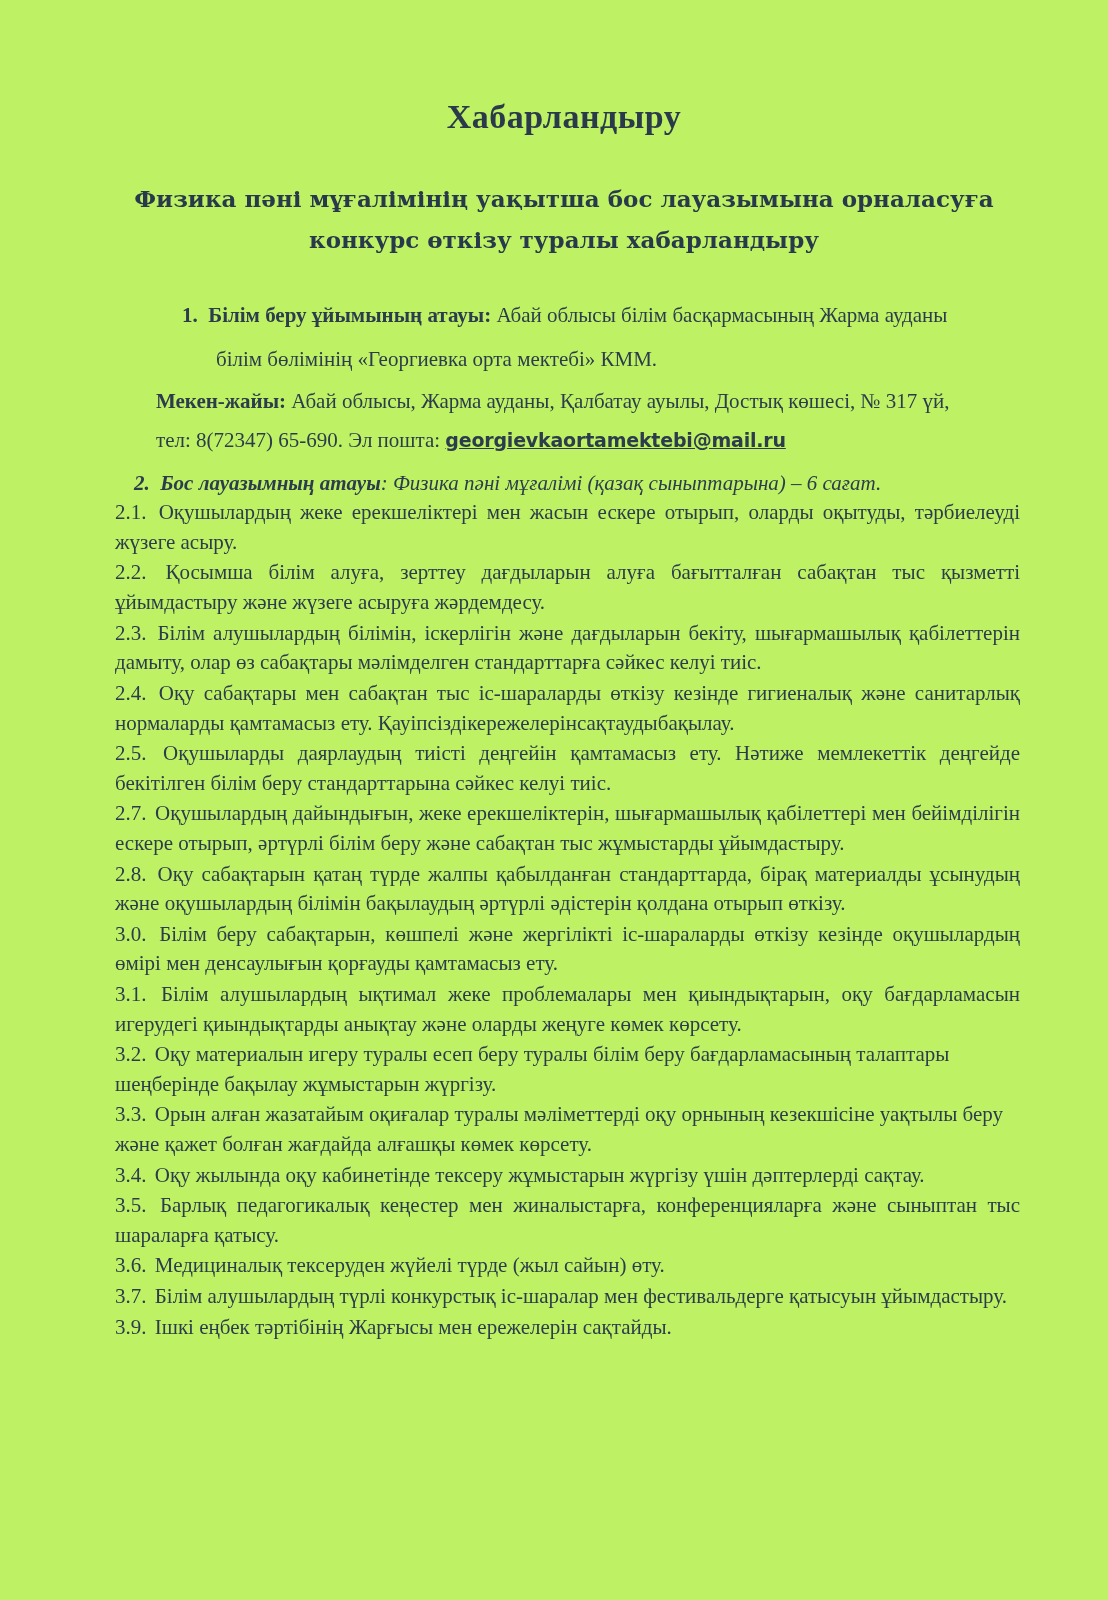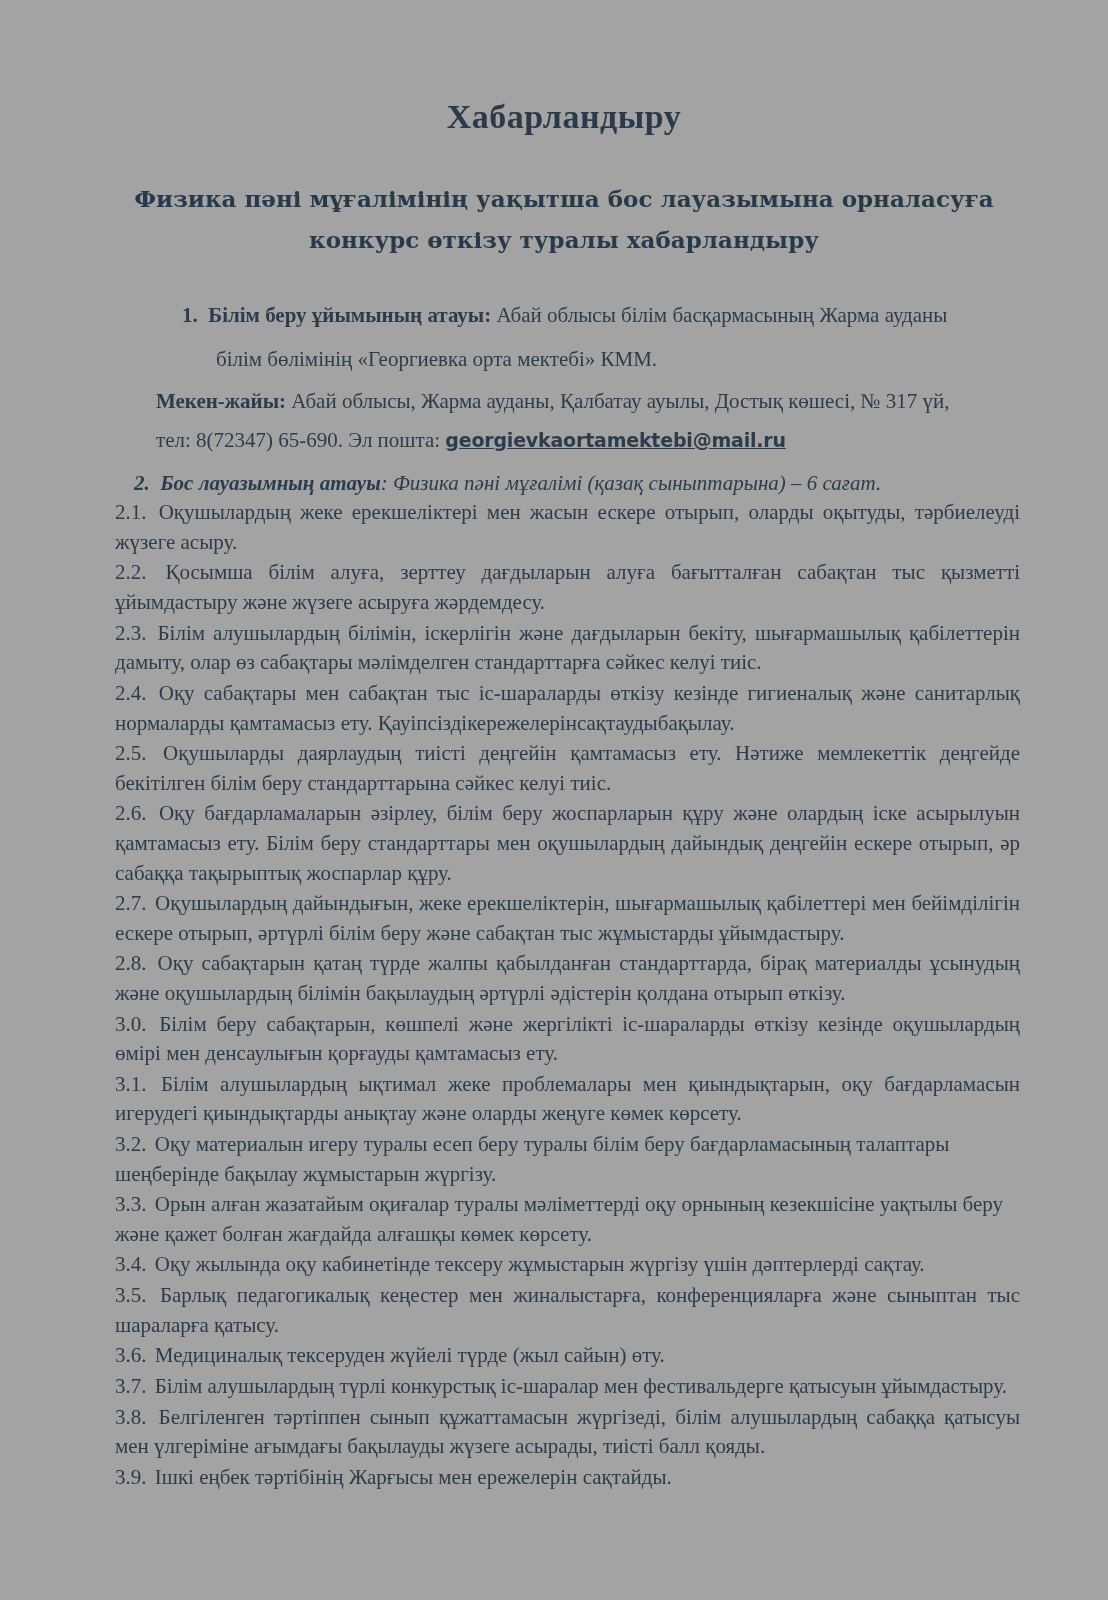--- a/index.html
+++ b/index.html
@@ -118,21 +118,21 @@
     white-space: nowrap;
     padding-right: 3px;
   }
   .nojust {
     text-align: left;
   }
 </style>
 </head>
 <body style="color: rgb(44, 60, 76);">
 
-<div class="page" style="background: #a3a3a3;">
+<div class="page" style="background: #bef264;">
   <div class="inner">
 
     <div class="doc-title">Хабарландыру</div>
 
     <div class="doc-subtitle">Физика пәні мұғалімінің уақытша бос лауазымына орналасуға конкурс өткізу туралы хабарландыру</div>
 
     <div class="sec1">
       <div class="sec1-line1">
         <span class="bold">1.</span>&nbsp;&nbsp;<span class="bold">Білім беру ұйымының атауы:</span> <span>Абай  облысы білім басқармасының Жарма ауданы</span>
       </div>
@@ -152,29 +152,27 @@
       <span class="bold">2.</span>&nbsp;&nbsp;<span class="bold">Бос лауазымның атауы</span><span>: Физика пәні мұғалімі (қазақ сыныптарына) –  6 сағат.</span>
     </div>
 
 
     <div class="clauses">
         <p class="clause"><span class="num">2.1.</span><span> Оқушылардың жеке ерекшеліктері мен жасын ескере отырып, оларды оқытуды, тәрбиелеуді жүзеге асыру.</span></p>
         <p class="clause"><span class="num">2.2.</span><span> Қосымша білім алуға, зерттеу дағдыларын алуға бағытталған сабақтан тыс қызметті ұйымдастыру және жүзеге асыруға жәрдемдесу.</span></p>
         <p class="clause"><span class="num">2.3.</span><span> Білім алушылардың білімін, іскерлігін және дағдыларын бекіту, шығармашылық қабілеттерін дамыту, олар өз сабақтары мәлімделген стандарттарға сәйкес келуі тиіс.</span></p>
         <p class="clause"><span class="num">2.4.</span><span> Оқу сабақтары мен сабақтан тыс іс-шараларды өткізу кезінде гигиеналық және санитарлық нормаларды қамтамасыз ету. Қауіпсіздікережелерінсақтаудыбақылау.</span></p>
         <p class="clause"><span class="num">2.5.</span><span> Оқушыларды даярлаудың тиісті деңгейін қамтамасыз ету. Нәтиже мемлекеттік деңгейде бекітілген білім беру стандарттарына сәйкес келуі тиіс.</span></p>
-        <p class="clause"><span class="num">2.6.</span><span> Оқу бағдарламаларын әзірлеу, білім беру жоспарларын құру және олардың іске асырылуын қамтамасыз ету. Білім беру стандарттары мен оқушылардың дайындық деңгейін ескере отырып, әр сабаққа тақырыптық жоспарлар құру.</span></p>
         <p class="clause"><span class="num">2.7.</span><span> Оқушылардың дайындығын, жеке ерекшеліктерін, шығармашылық қабілеттері мен бейімділігін ескере отырып, әртүрлі білім беру және сабақтан тыс жұмыстарды ұйымдастыру.</span></p>
         <p class="clause"><span class="num">2.8.</span><span> Оқу сабақтарын қатаң түрде жалпы қабылданған стандарттарда, бірақ материалды ұсынудың және оқушылардың білімін бақылаудың әртүрлі әдістерін қолдана отырып өткізу.</span></p>
         <p class="clause"><span class="num">3.0.</span><span> Білім беру сабақтарын, көшпелі және жергілікті іс-шараларды өткізу кезінде оқушылардың өмірі мен денсаулығын қорғауды қамтамасыз ету.</span></p>
         <p class="clause"><span class="num">3.1.</span><span> Білім алушылардың ықтимал жеке проблемалары мен қиындықтарын, оқу бағдарламасын игерудегі қиындықтарды анықтау және оларды жеңуге көмек көрсету.</span></p>
         <p class="clause nojust"><span class="num">3.2.</span><span> Оқу материалын игеру туралы есеп беру туралы білім беру бағдарламасының талаптары шеңберінде бақылау жұмыстарын жүргізу.</span></p>
         <p class="clause nojust"><span class="num">3.3.</span><span> Орын алған жазатайым оқиғалар туралы мәліметтерді оқу орнының кезекшісіне уақтылы беру және қажет болған жағдайда алғашқы көмек көрсету.</span></p>
         <p class="clause nojust"><span class="num">3.4.</span><span> Оқу жылында оқу кабинетінде тексеру жұмыстарын жүргізу  үшін дәптерлерді сақтау.</span></p>
         <p class="clause"><span class="num">3.5.</span><span> Барлық педагогикалық кеңестер мен жиналыстарға, конференцияларға және сыныптан тыс шараларға қатысу.</span></p>
         <p class="clause nojust"><span class="num">3.6.</span><span> Медициналық тексеруден жүйелі түрде (жыл сайын) өту.</span></p>
         <p class="clause"><span class="num">3.7.</span><span> Білім алушылардың түрлі конкурстық іс-шаралар мен фестивальдерге қатысуын ұйымдастыру.</span></p>
-        <p class="clause"><span class="num">3.8.</span><span> Белгіленген тәртіппен сынып құжаттамасын жүргізеді, білім алушылардың сабаққа қатысуы мен үлгеріміне ағымдағы бақылауды жүзеге асырады, тиісті балл қояды.</span></p>
         <p class="clause nojust"><span class="num">3.9.</span><span> Ішкі еңбек тәртібінің Жарғысы мен ережелерін сақтайды.</span></p>
       </div>
 
   </div>
 </div>
 
 </body></html>

